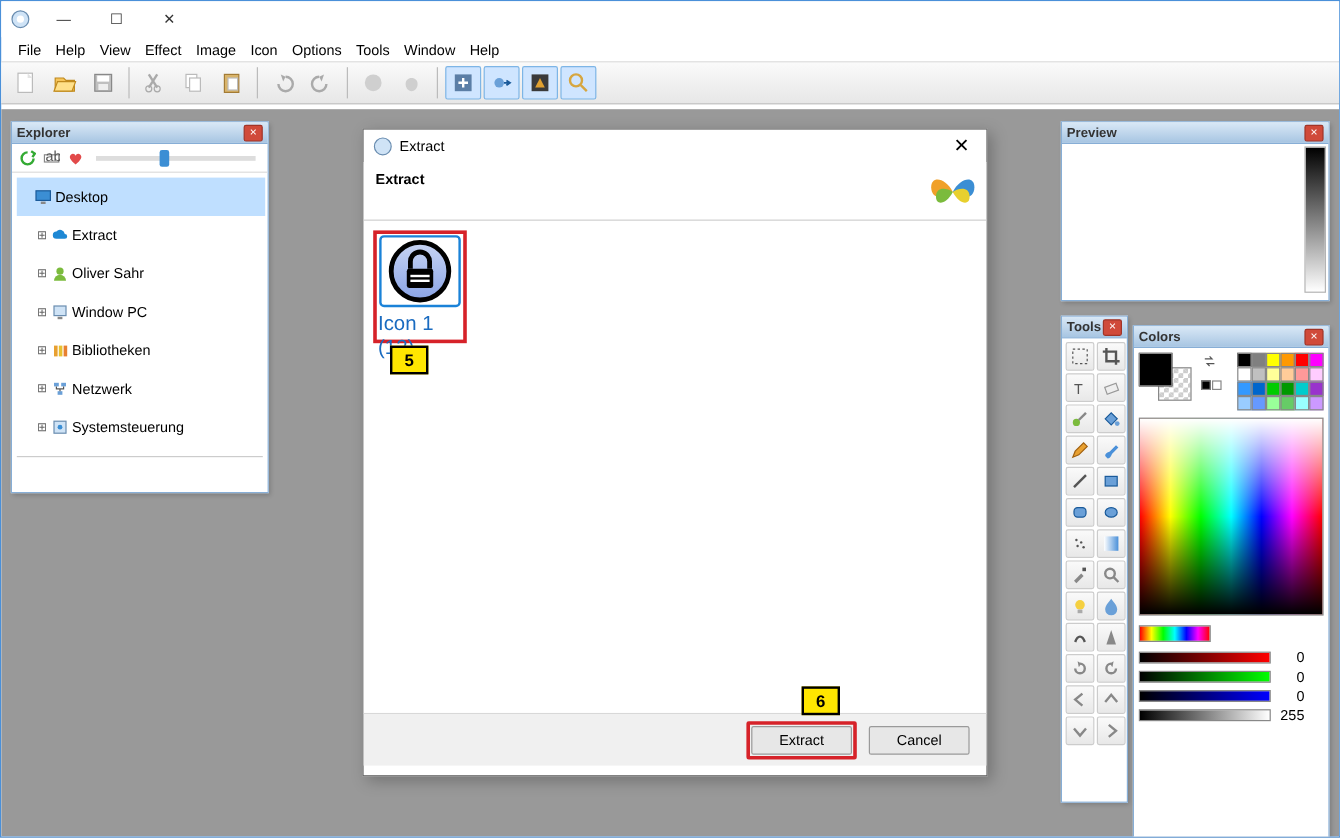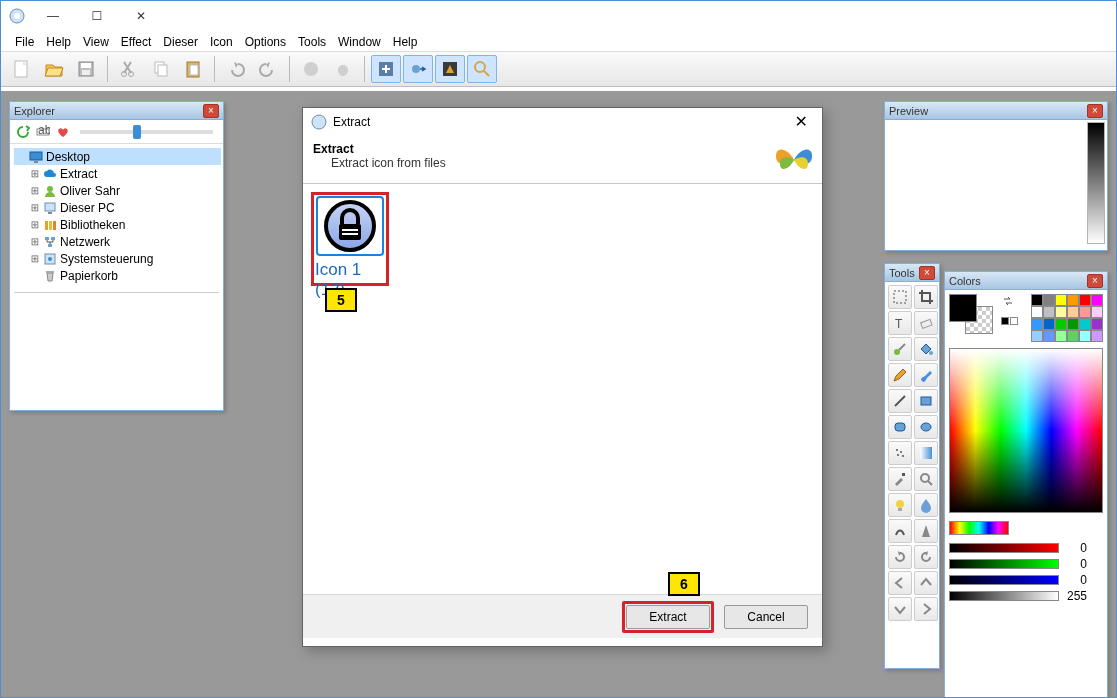--- a/index.html
+++ b/index.html
@@ -20,31 +20,31 @@
 .toolbar .sep { width: 1px; height: 26px; background: #bbb; margin: 0 4px; }
 .tbtn { width: 30px; height: 28px; display: flex; align-items: center; justify-content: center; border: 1px solid transparent; border-radius: 2px; }
 .tbtn.active { background: #cfe5ff; border: 1px solid #7db5e6; }
 
 
 .workspace { position: absolute; top: 90px; bottom: 0; left: 0; right: 0; background: #999; }
 
 
 .panel { position: absolute; background: #fff; border: 1px solid #87aed6; box-shadow: 2px 2px 4px rgba(0,0,0,.2); }
 .panel-header { height: 18px; background: linear-gradient(#d9e8f6,#a7c5e2); display: flex; align-items: center; padding: 0 4px; border-bottom: 1px solid #87aed6; }
-.panel-header span { flex: 1; font-weight: normal; color: #333; font-size: 11px; }
+.panel-header span { flex: 1; font-weight: bold; color: #333; font-size: 11px; }
 .panel-header .xbtn { width: 16px; height: 14px; background: #d04a3a; color: #fff; display: flex; align-items: center; justify-content: center; font-size: 10px; border: 1px solid #a03428; border-radius: 2px; }
 
 
 .explorer { top: 10px; left: 8px; width: 215px; height: 310px; }
 .explorer-toolbar { height: 24px; display: flex; align-items: center; padding: 2px 4px; gap: 2px; border-bottom: 1px solid #ddd; }
 .etbtn { width: 18px; height: 18px; display: flex; align-items: center; justify-content: center; }
 .slider { flex: 1; height: 4px; background: #ddd; margin: 0 6px; position: relative; }
 .slider .thumb { position: absolute; left: 40%; top: -5px; width: 8px; height: 14px; background: #3b8ed4; border-radius: 2px; }
 .tree { padding: 4px 2px 4px 4px; overflow: auto; }
-.tree-item { display: flex; align-items: center; height: 17px; padding-left: 0; }
+.tree-item { display: flex; align-items: center; height: 32px; padding-left: 0; }
 .tree-item.sel { background: #bfdfff; }
 .expander { width: 10px; text-align: center; color: #666; font-size: 10px; }
 .ticon { width: 14px; height: 14px; margin: 0 3px; display: inline-flex; align-items: center; justify-content: center; }
 .tlabel { color: #000; }
 .explorer .lower { height: 120px; border-top: 1px solid #ccc; margin: 4px; }
 
 
 .dialog { position: absolute; top: 16px; left: 301px; width: 521px; height: 540px; background: #fff; border: 1px solid #636363; box-shadow: 4px 4px 12px rgba(0,0,0,.25); }
 .dlg-title { height: 28px; display: flex; align-items: center; padding: 0 8px; border-bottom: 1px solid #fff; }
 .dlg-title .icon { width: 16px; height: 16px; margin-right: 6px; }
@@ -108,21 +108,21 @@
   <div class="winbtn">―</div>
   <div class="winbtn">☐</div>
   <div class="winbtn">✕</div>
 </div>
 
 <div class="menubar">
   <span>File</span>
   <span>Help</span>
   <span>View</span>
   <span>Effect</span>
-  <span>Dieser</span>
+  <span>Image</span>
   <span>Icon</span>
   <span>Options</span>
   <span>Tools</span>
   <span>Window</span>
   <span>Help</span>
 </div>
 
 <div class="toolbar">
   <div class="tbtn">
       <svg width="20" height="20">
@@ -274,21 +274,21 @@
           <span class="tlabel">Oliver Sahr</span>
         </div>
         <div class="tree-item" style="padding-left: 16px;">
           <span class="expander">⊞</span>
           <span class="ticon">
             <svg width="14" height="14">
               <rect x="2" y="2" width="10" height="8" fill="#cfe3f6" stroke="#6a8db0"></rect>
               <rect x="5" y="11" width="4" height="2" fill="#888"></rect>
             </svg>
           </span>
-          <span class="tlabel">Dieser PC</span>
+          <span class="tlabel">Window PC</span>
         </div>
         <div class="tree-item" style="padding-left: 16px;">
           <span class="expander">⊞</span>
           <span class="ticon">
             <svg width="14" height="14">
               <rect x="2" y="3" width="3" height="9" fill="#e8a030"></rect>
               <rect x="6" y="3" width="3" height="9" fill="#e8c030"></rect>
               <rect x="10" y="3" width="3" height="9" fill="#e88030"></rect>
             </svg>
           </span>
@@ -309,45 +309,34 @@
         <div class="tree-item" style="padding-left: 16px;">
           <span class="expander">⊞</span>
           <span class="ticon">
             <svg width="14" height="14">
               <rect x="2" y="2" width="10" height="10" fill="#cfe3f6" stroke="#6a8db0"></rect>
               <circle cx="7" cy="7" r="2" fill="#3b8ed4"></circle>
             </svg>
           </span>
           <span class="tlabel">Systemsteuerung</span>
         </div>
-        <div class="tree-item" style="padding-left: 16px;">
-          <span class="expander"></span>
-          <span class="ticon">
-            <svg width="14" height="14">
-              <path d="M4 4 h6 l-1 8 h-4 z" fill="#ccc" stroke="#888"></path>
-              <rect x="3" y="2" width="8" height="2" fill="#aaa"></rect>
-            </svg>
-          </span>
-          <span class="tlabel">Papierkorb</span>
-        </div>
       </div>
     <div class="lower"></div>
   </div>
 
   <div class="dialog">
     <div class="dlg-title">
       <span class="icon"><svg width="16" height="16">
             <circle cx="8" cy="8" r="7" fill="#cfe3f6" stroke="#6a8db0"></circle>
           </svg></span>
       <span class="t">Extract</span>
       <span class="x">✕</span>
     </div>
     <div class="dlg-head">
       <div class="h1">Extract</div>
-      <div class="h2">Extract icon from files</div>
       <div class="art">
         <svg viewBox="0 0 44 44">
             <path d="M22 22 c-6 -12 -18 -14 -18 -4 s10 10 18 4" fill="#f0a028"></path>
             <path d="M22 22 c6 -12 18 -14 18 -4 s-10 10 -18 4" fill="#3b8ed4"></path>
             <path d="M22 22 c-5 10 -14 12 -14 4 s8 -8 14 -4" fill="#7bbb3d"></path>
             <path d="M22 22 c5 10 14 12 14 4 s-8 -8 -14 -4" fill="#e8d02e"></path>
           </svg>
       </div>
     </div>
     <div class="dlg-body">

